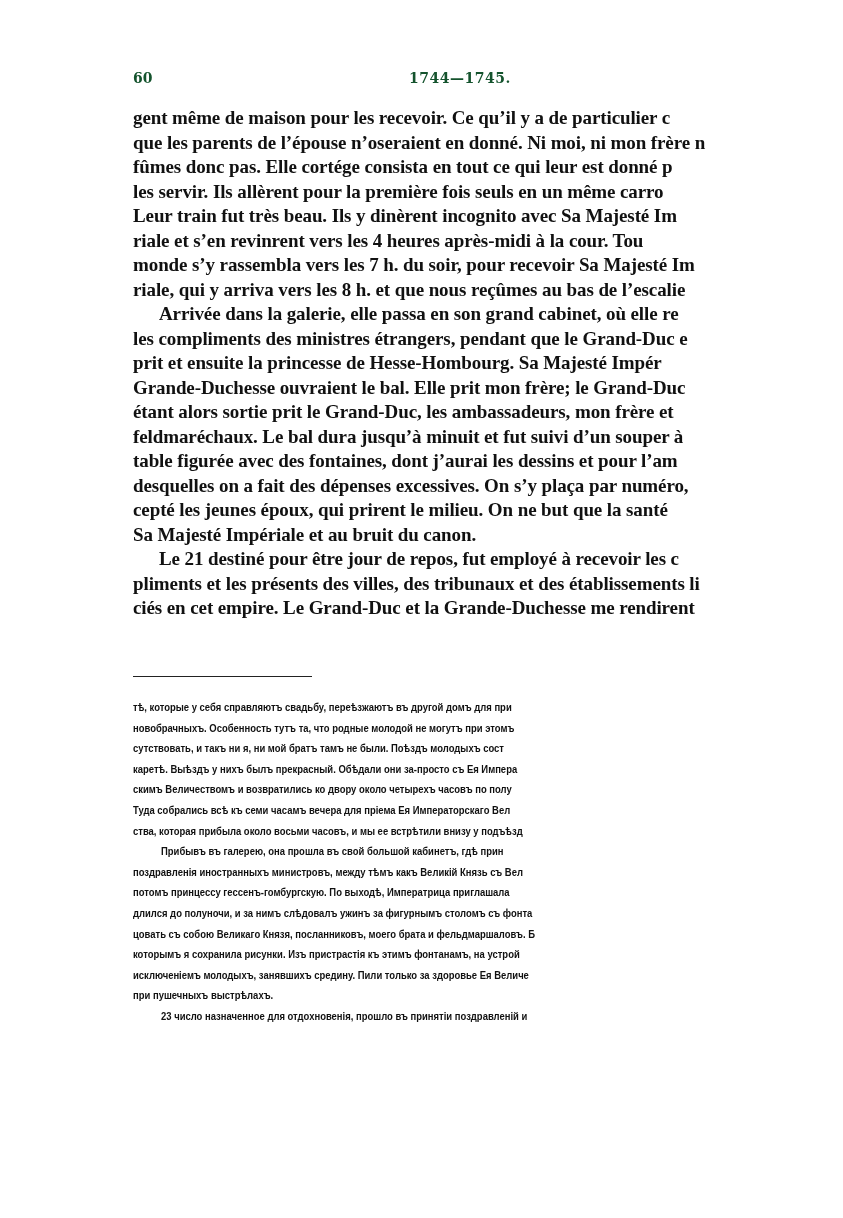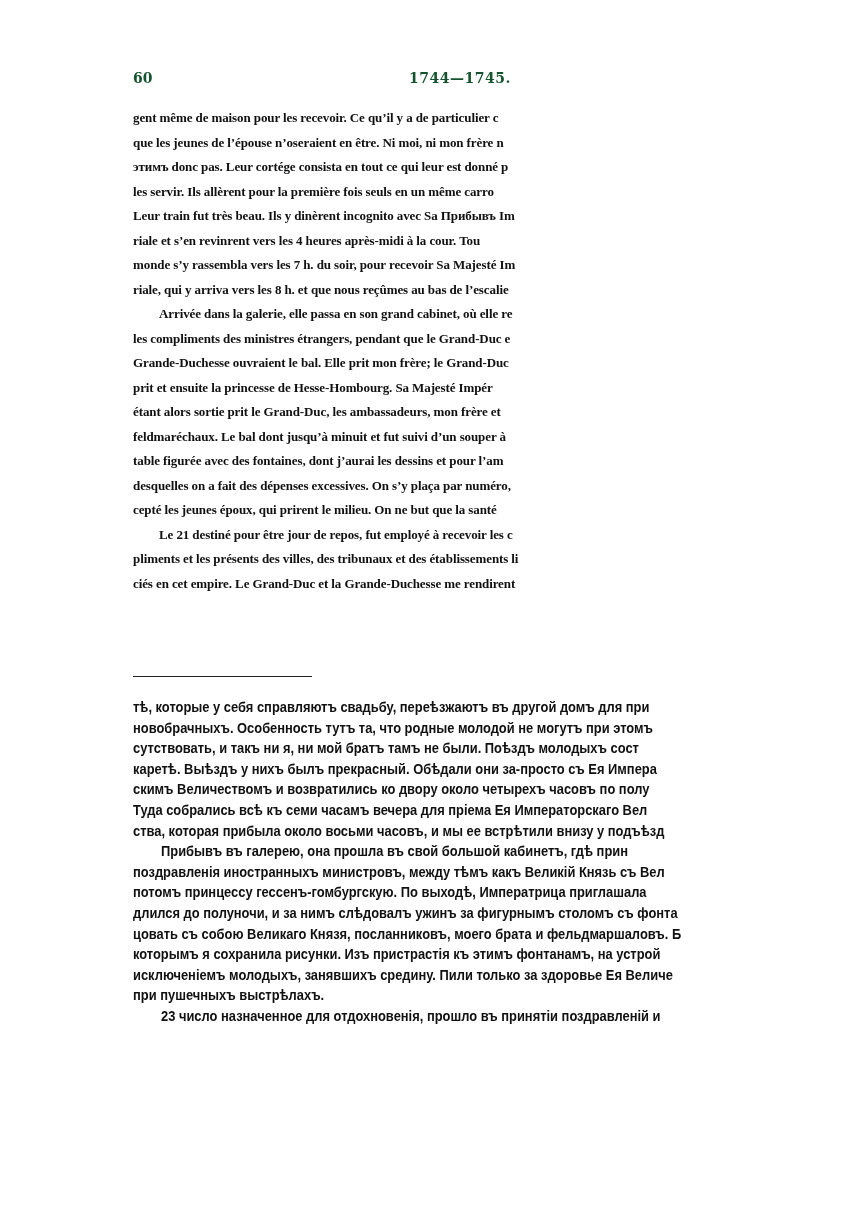--- a/index.html
+++ b/index.html
@@ -5,55 +5,56 @@
   html, body { margin: 0; padding: 0; background: #ffffff; }
   body { width: 843px; height: 1218px; position: relative; overflow: hidden; }
   .page { position: absolute; left: 0; top: 0; width: 843px; height: 1218px; background: #fff; }
   .header { position: absolute; top: 70px; left: 133px; width: 700px; height: 24px;
     font-family: "DejaVu Serif", serif; font-weight: bold; font-size: 14px; color: #14532d; }
   .page-num { position: absolute; left: 0; top: 0; }
   .running-title { position: absolute; left: 276px; top: 0; letter-spacing: 0.5px; }
   .col { position: absolute; left: 133px; width: 688px; overflow: hidden; }
   .main { top: 106px; }
   .line { white-space: nowrap; font-family: "Liberation Serif", serif; color: #111; }
-  .main .line { font-size: 13px; height: 24.5px; line-height: 24.5px; font-weight: bold; letter-spacing: -0.1px; }
+  .main .line { font-size: 19px; height: 24.5px; line-height: 24.5px; font-weight: bold; letter-spacing: -0.1px; }
   .indent { padding-left: 26px; }
   .rule { position: absolute; left: 133px; top: 676px; width: 179px; height: 0; border-top: 1.5px solid #222; }
   .notes { top: 697px; }
-  .notes .line { font-family: "Liberation Sans Narrow", "Liberation Sans", sans-serif; font-size: 15px; height: 20.6px; line-height: 20.6px; font-weight: bold; transform-origin: left center; }
+  .notes .line { font-family: "Liberation Sans Narrow", "Liberation Sans", sans-serif; font-size: 11px; height: 20.6px; line-height: 20.6px; font-weight: bold; transform-origin: left center; }
   .notes .line span { display: inline-block; transform: scaleX(0.86); transform-origin: left center; }
   .notes .indent { padding-left: 28px; }
 </style>
 </head>
 <body>
 
 <div class="page">
   <div class="header">
     <span class="page-num">60</span>
     <span class="running-title">1744—1745.</span>
   </div>
 
   <div class="col main" id="main-col">
       <div class="line">gent même de maison pour les recevoir.  Ce qu’il y a de particulier c</div>
-      <div class="line">que les jeunes de l’épouse n’oseraient en être.  Ni moi, ni mon frère n</div>
-      <div class="line">этимъ donc pas.  Leur cortége consista en tout ce qui leur est donné p</div>
+      <div class="line">que les parents de l’épouse n’oseraient en donné.  Ni moi, ni mon frère n</div>
+      <div class="line">fûmes donc pas.  Elle cortége consista en tout ce qui leur est donné p</div>
       <div class="line">les servir.  Ils allèrent pour la première fois seuls en un même carro</div>
-      <div class="line">Leur train fut très beau.  Ils y dinèrent incognito avec Sa Прибывъ Im</div>
+      <div class="line">Leur train fut très beau.  Ils y dinèrent incognito avec Sa Majesté Im</div>
       <div class="line">riale et s’en revinrent vers les 4 heures après-midi à la cour.  Tou</div>
       <div class="line">monde s’y rassembla vers les 7 h. du soir, pour recevoir Sa Majesté Im</div>
       <div class="line">riale, qui y arriva vers les 8 h. et que nous reçûmes au bas de l’escalie</div>
       <div class="line indent">Arrivée dans la galerie, elle passa en son grand cabinet, où elle re</div>
       <div class="line">les compliments des ministres étrangers, pendant que le Grand-Duc e</div>
+      <div class="line">prit et ensuite la princesse de Hesse-Hombourg.  Sa Majesté Impér</div>
       <div class="line">Grande-Duchesse ouvraient le bal.  Elle prit mon frère; le Grand-Duc</div>
-      <div class="line">prit et ensuite la princesse de Hesse-Hombourg.  Sa Majesté Impér</div>
       <div class="line">étant alors sortie prit le Grand-Duc, les ambassadeurs, mon frère et</div>
-      <div class="line">feldmaréchaux.  Le bal dont jusqu’à minuit et fut suivi d’un souper à</div>
+      <div class="line">feldmaréchaux.  Le bal dura jusqu’à minuit et fut suivi d’un souper à</div>
       <div class="line">table figurée avec des fontaines, dont j’aurai les dessins et pour l’am</div>
       <div class="line">desquelles on a fait des dépenses excessives.  On s’y plaça par numéro,</div>
       <div class="line">cepté les jeunes époux, qui prirent le milieu.  On ne but que la santé</div>
+      <div class="line">Sa Majesté Impériale et au bruit du canon.</div>
       <div class="line indent">Le 21 destiné pour être jour de repos, fut employé à recevoir les c</div>
       <div class="line">pliments et les présents des villes, des tribunaux et des établissements li</div>
       <div class="line">ciés en cet empire.  Le Grand-Duc et la Grande-Duchesse me rendirent</div>
     </div>
 
   <div class="rule"></div>
 
   <div class="col notes" id="notes-col">
       <div class="line"><span>тѣ, которые у себя справляютъ  свадьбу,  переѣзжаютъ въ другой домъ для при</span></div>
       <div class="line"><span>новобрачныхъ. Особенность тутъ та, что родные молодой не могутъ при этомъ</span></div>

